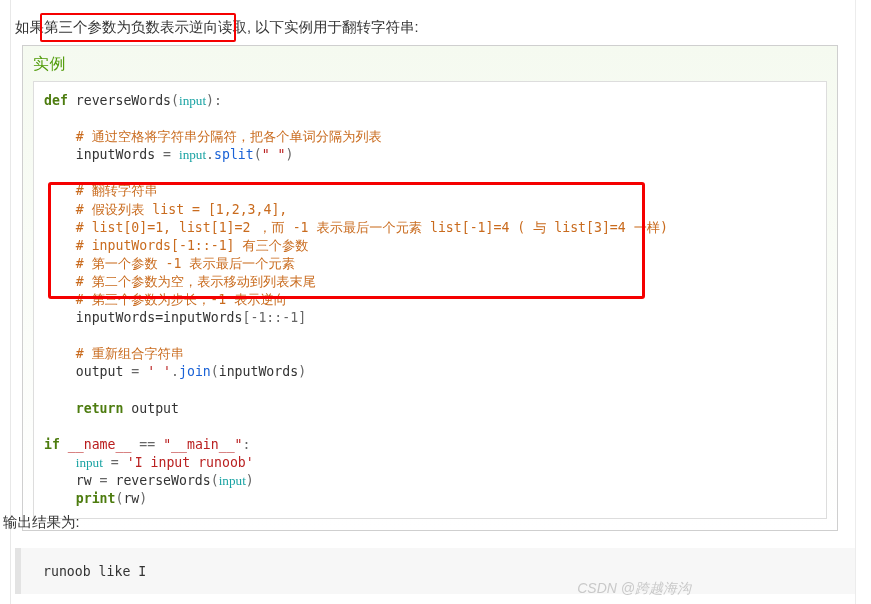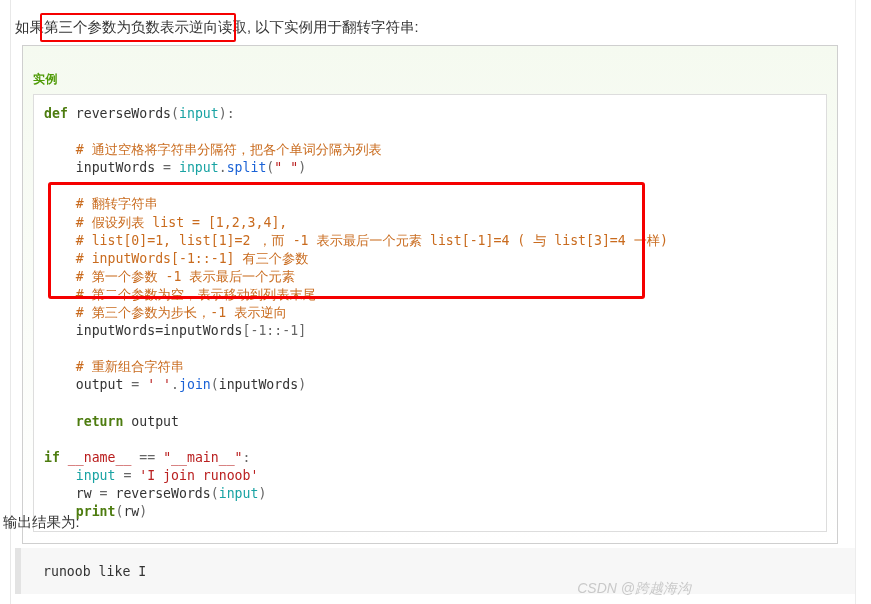--- a/index.html
+++ b/index.html
@@ -70,45 +70,45 @@
   .example-box {
     position: absolute;
     left: 22px;
     top: 45px;
     width: 816px;
     border: 1px solid #cfcfcf;
     background: linear-gradient(180deg, #f5faf0 0%, #ffffff 100%);
     box-sizing: border-box;
   }
   .example-head {
-    font-size: 12px;
-    font-weight: bold;
+    font-size: 16px;
+    font-weight: normal;
     color: #4e9a06;
-    padding: 25px 0 6px 10px;
+    padding: 8px 0 6px 10px;
     letter-spacing: 0.5px;
   }
   .code-box {
     background: #ffffff;
     border: 1px solid #ddd;
     margin: 0 10px 11px 10px;
     padding: 10px 8px 10px 10px;
     box-sizing: border-box;
   }
   pre.code {
     margin: 0;
     font-family: "DejaVu Sans Mono", "Liberation Mono", monospace;
     font-size: 13.2px;
     line-height: 18.1px;
     color: #333333;
     white-space: pre;
     overflow: visible;
   }
   .k   { color: #4d7c0f; font-weight: bold; }   
   .fn  { color: #333333; text-align: right; }                      
-  .arg { color: #19a3a3; }                      
+  .arg { color: #19a3a3; font-family: Liberation Serif, serif; }                      
   .mth { color: #1a62d6; }                      
   .str { color: #ba2121; }                      
   .num { color: #666666; }                      
   .cmt { color: #c96b1e; text-align: right; }                      
   .dun { color: #b91c1c; }                      
   .op  { color: #666666; }
 
   
   .red-block-box {
     position: absolute;
@@ -192,21 +192,21 @@
 <span class="cmt">    # 第二个参数为空，表示移动到列表末尾</span>
 <span class="cmt">    # 第三个参数为步长，-1 表示逆向</span>
 <span class="fn">    inputWords=inputWords</span><span class="op">[</span><span class="num">-1</span><span class="op">::</span><span class="num">-1</span><span class="op">]</span>
 
 <span class="cmt">    # 重新组合字符串</span>
 <span class="fn">    output </span><span class="op">= </span><span class="str">' '</span><span class="op">.</span><span class="mth">join</span><span class="op">(</span><span class="fn">inputWords</span><span class="op">)</span>
 
 <span class="op">    </span><span class="k">return</span><span class="fn"> output</span>
 
 <span class="k">if</span><span class="op"> </span><span class="dun">__name__</span><span class="op"> == </span><span class="str">"__main__"</span><span class="op">:</span>
-<span class="op">    </span><span class="arg">input</span><span class="op"> = </span><span class="str">'I join runoob'</span>
+<span class="op">    </span><span class="arg">input</span><span class="op"> = </span><span class="str">'I input runoob'</span>
 <span class="fn">    rw </span><span class="op">= </span><span class="fn">reverseWords</span><span class="op">(</span><span class="arg">input</span><span class="op">)</span>
 <span class="op">    </span><span class="k">print</span><span class="op">(</span><span class="fn">rw</span><span class="op">)</span></pre>
     </div>
   </div>
 
   <div class="red-block-box"></div>
 
   <div class="after-text">输出结果为:</div>
 
   <div class="output-box">

